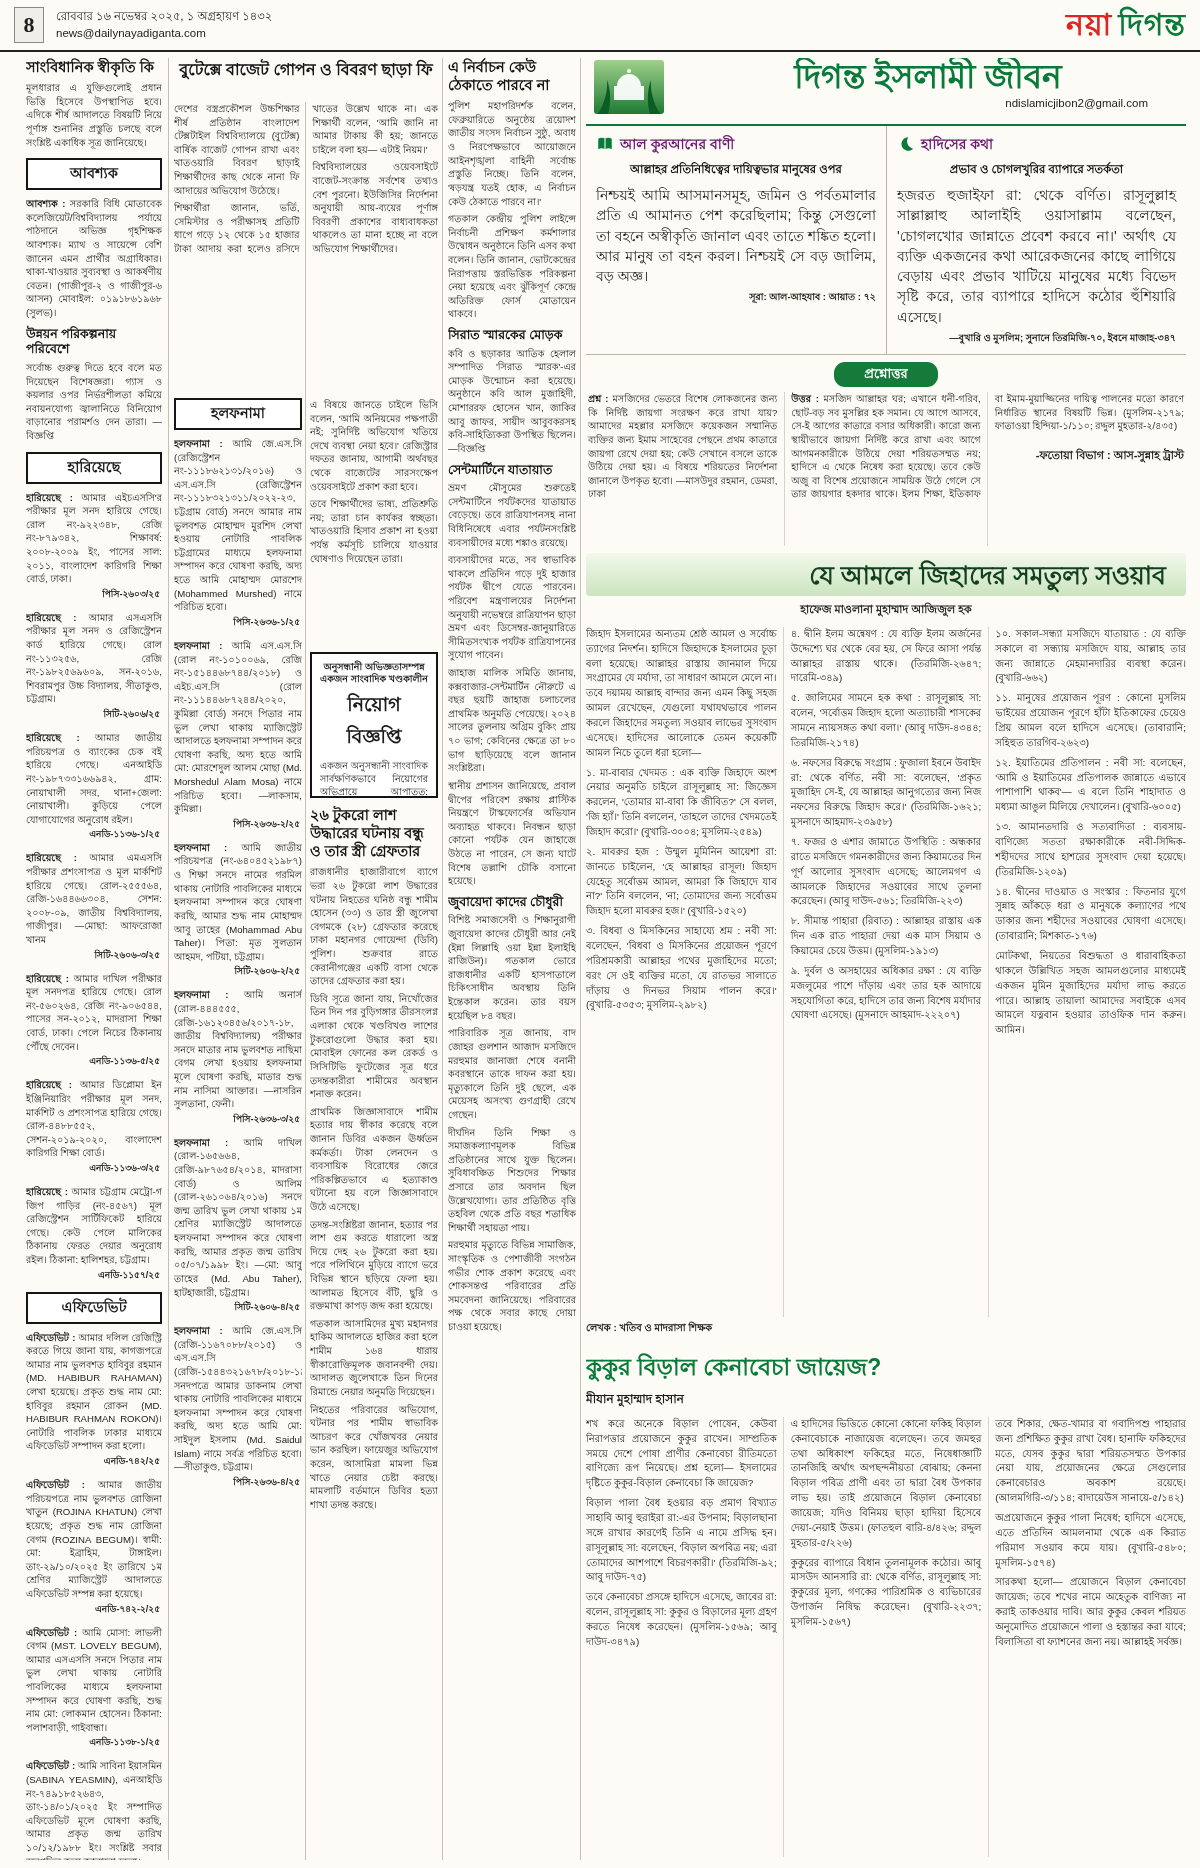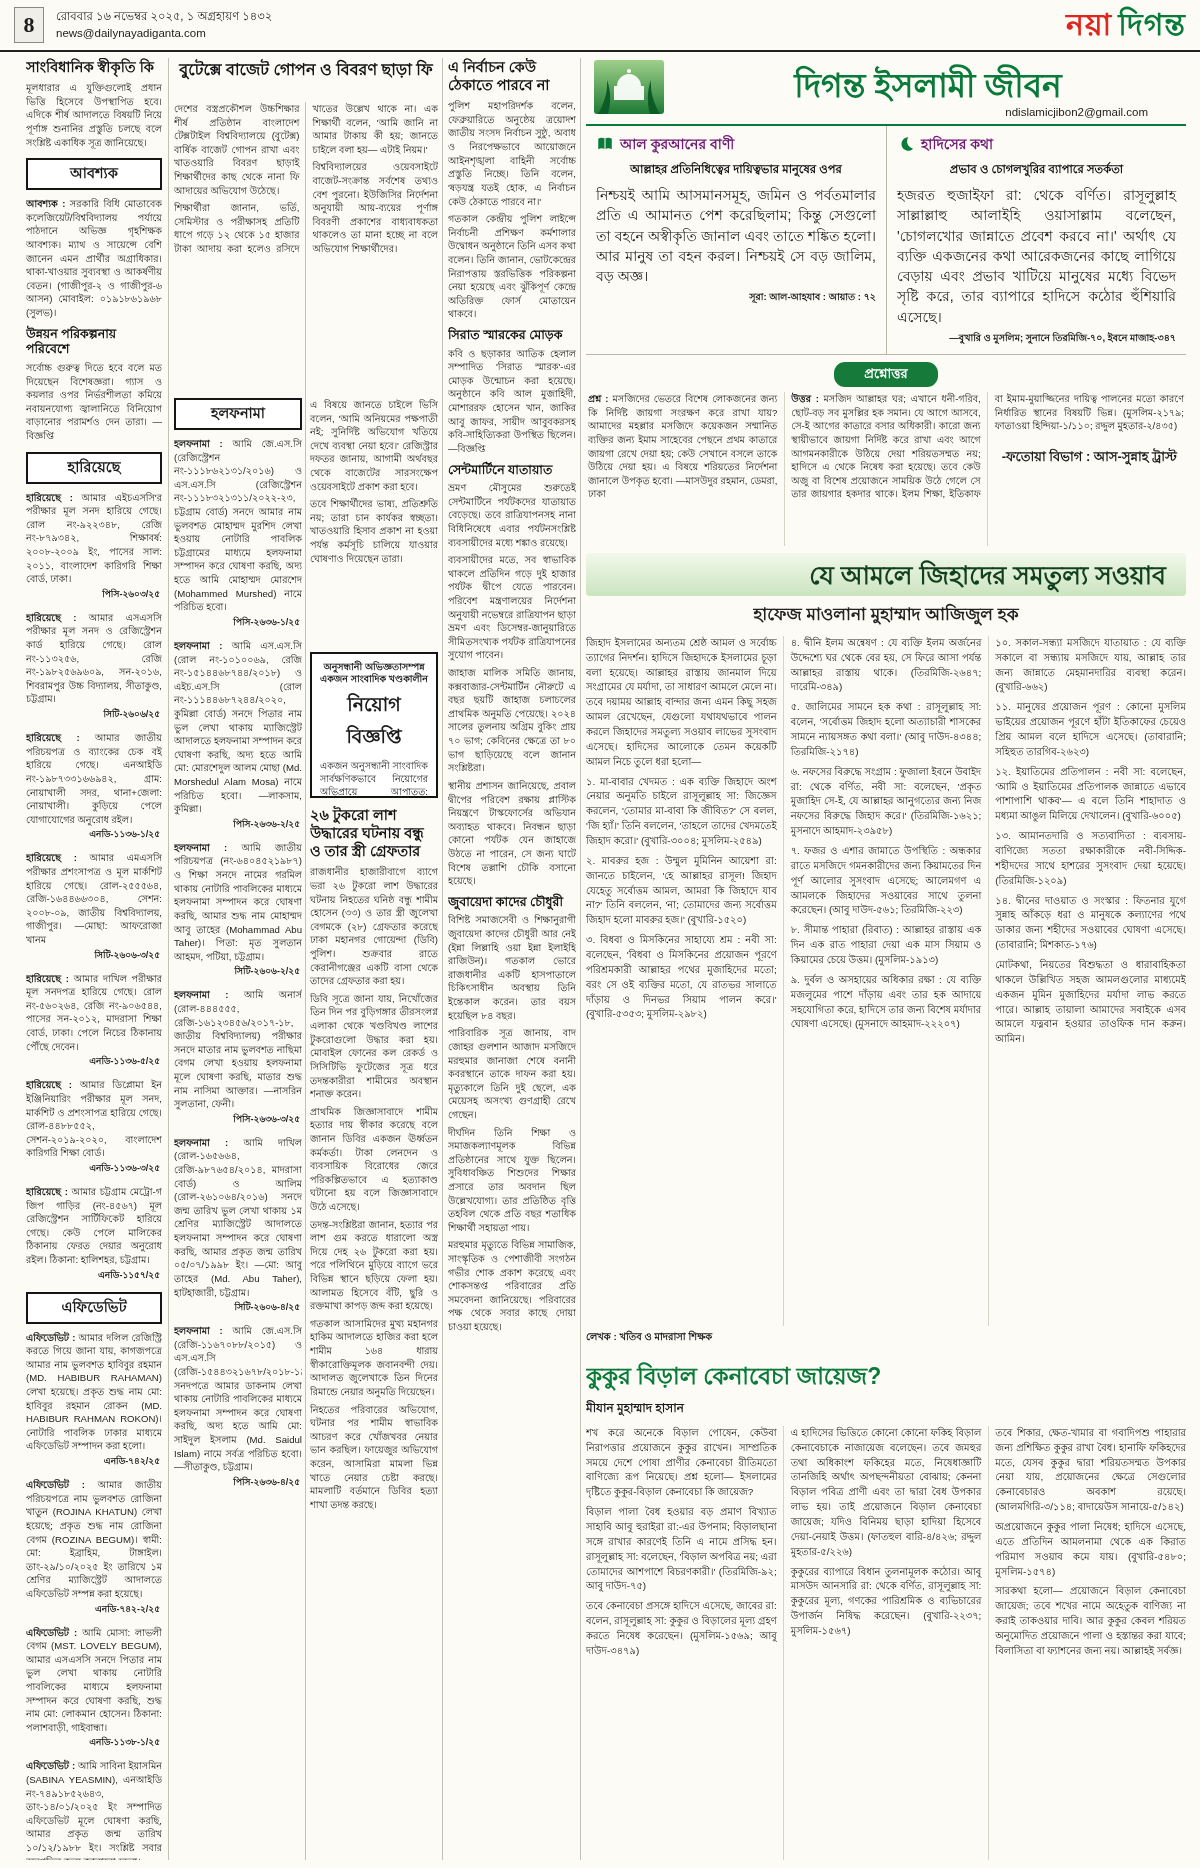--- a/index.html
+++ b/index.html
@@ -25,39 +25,39 @@
 .c-entry{margin-bottom:2px}
 .c-entry p{font-size:9.6px;line-height:1.42;text-align:justify}
 .c-lead{font-weight:bold}
 .c-tag{font-size:9px;font-weight:bold;text-align:right;margin:1px 2px 9px 0}
 
 .niyog{border:2px solid #141414;padding:7px 8px;text-align:center;background:#fff}
 .niyog .kick{font-size:9.5px;font-weight:bold;line-height:1.3}
 .niyog .ttl{font-size:19px;font-weight:800;margin:4px 0 5px}
 .niyog .bd{font-size:9.5px;line-height:1.4;text-align:justify}
 
-.ibanner{display:flex;align-items:flex-end;gap:14px;padding:2px 8px 6px;border-bottom:2px solid #0a7a3a}
+.ibanner{display:flex;align-items:flex-start;gap:14px;padding:2px 8px 6px;border-bottom:2px solid #0a7a3a}
 .ibanner-txt{flex:1;text-align:center}
 .ibanner-title{font-size:33px;font-weight:800;color:#0a7a3a;line-height:1.05}
 .ibanner-email{font-size:11.5px;color:#222;text-align:right;margin-top:2px;padding-right:30px}
 .qh{display:flex;border-bottom:1px solid #b9b5a8;min-height:176px}
 .qh-half{width:50%;padding:7px 10px 8px}
 .qh-half+.qh-half{border-left:1px solid #b9b5a8}
 .qh-head{display:flex;align-items:center;gap:6px;font-weight:bold;font-size:14px;color:#701a75;margin-bottom:4px}
 .qh-sub{font-weight:bold;font-size:11.5px;text-align:center;margin:2px 0 5px;color:#101010}
 .qh-body{font-size:14px;line-height:1.45;text-align:justify}
 .qh-src{font-size:9.5px;font-weight:bold;text-align:right;margin-top:4px}
 .qa-bar{margin:7px 0 5px;text-align:center}
 .qa-pill{display:inline-block;background:#157a3a;color:#fff;font-weight:bold;font-size:13px;padding:2px 30px;border-radius:11px}
 .qa-body{column-count:3;column-gap:14px;column-rule:1px solid #d7d3c6;height:154px;font-size:9.6px;line-height:1.42;text-align:justify;padding:0 2px;overflow:hidden}
 .qa-lead{font-weight:bold}
-.qa-credit{font-weight:bold;text-align:center;font-size:13px;margin-top:15px}
+.qa-credit{font-weight:bold;text-align:right;font-size:11px;margin-top:15px}
 .feature-band{margin-top:7px;background:linear-gradient(180deg,#f1f8ea,#cbe4bf);padding:8px 20px 6px;text-align:right;border-radius:4px}
 .feature-title{font-size:25px;font-weight:800;color:#123f1f;line-height:1.15}
-.feature-byline{font-size:17px;font-weight:bold;text-align:center;margin:5px 0 7px;color:#222}
+.feature-byline{font-size:11px;font-weight:bold;text-align:center;margin:5px 0 7px;color:#222}
 .feature-body{column-count:3;column-gap:14px;column-rule:1px solid #d7d3c6;height:690px;font-size:9.9px;line-height:1.5;text-align:justify;overflow:hidden}
 .feature-body p{margin-bottom:5px}
 .writer{font-weight:bold;font-size:9.9px;margin-top:3px}
 .pets-title{font-size:23px;font-weight:800;color:#0a7a3a;margin:12px 0 2px}
 .pets-byline{font-size:12px;font-weight:bold;margin-bottom:7px}
 .pets-body{column-count:3;column-gap:14px;column-rule:1px solid #d7d3c6;height:440px;font-size:9.9px;line-height:1.5;text-align:justify;overflow:hidden}
 .pets-body p{margin-bottom:5px}
 </style>
 </head>
 <body>

